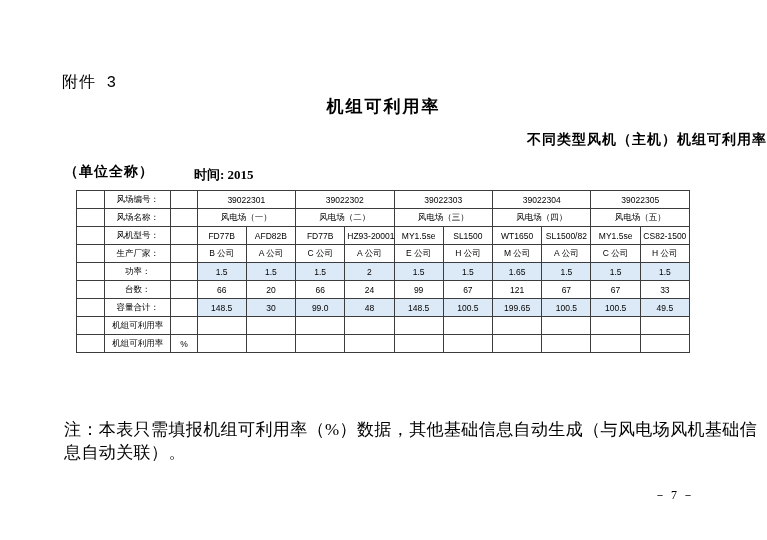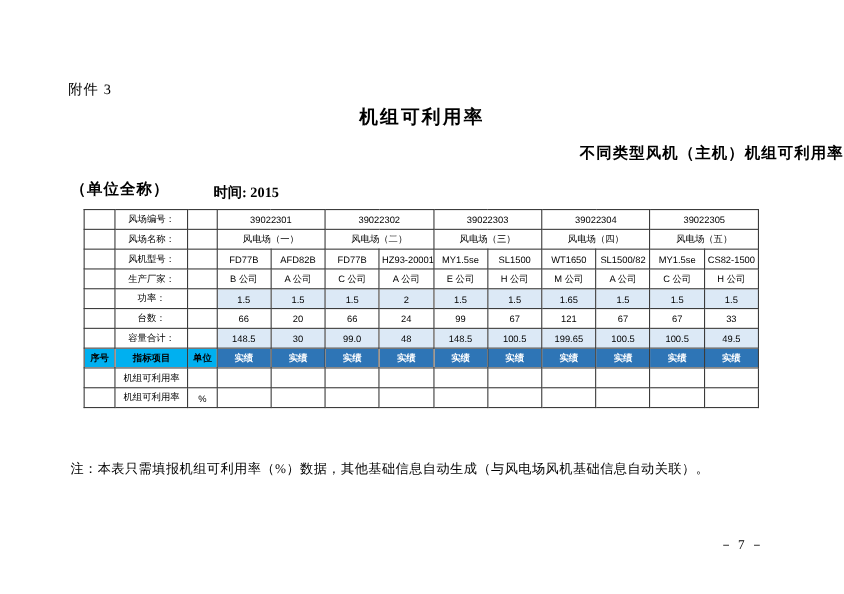--- a/index.html
+++ b/index.html
@@ -17,23 +17,23 @@
   .page {
     position: relative;
     width: 767px;
     height: 540px;
     box-sizing: border-box;
   }
   .attachment-label {
     position: absolute;
     left: 62px;
     top: 72px;
-    font-size: 13px;
+    font-size: 16px;
     letter-spacing: 1px;
-    font-family: Liberation Serif, serif;
+    font-family: Liberation Mono, monospace;
   }
   .doc-title {
     position: absolute;
     left: 0;
     right: 0;
     top: 95px;
     text-align: center;
     font-size: 17px;
     font-weight: bold;
     letter-spacing: 2px;
@@ -110,21 +110,21 @@
     background: #dce9f6;
   }
   .row-label-left {
     text-align: center;
     font-size: 8.5px;
   }
   .note {
     position: absolute;
     left: 64px;
     top: 418px;
-    font-size: 12px;
+    font-size: 17px;
     letter-spacing: 0.4px;
   }
   .page-num {
     position: absolute;
     right: 72px;
     top: 487px;
     font-size: 12px;
     letter-spacing: 1px;
   }
 </style>
@@ -254,35 +254,20 @@
         <td class="data-cell-blue">99.0</td>
         <td class="data-cell-blue">48</td>
         <td class="data-cell-blue">148.5</td>
         <td class="data-cell-blue">100.5</td>
         <td class="data-cell-blue">199.65</td>
         <td class="data-cell-blue">100.5</td>
         <td class="data-cell-blue">100.5</td>
         <td class="data-cell-blue">49.5</td>
       </tr>
 
-      <tr class="hdr-row">
-        <td class="cyan">序号</td>
-        <td class="cyan">指标项目</td>
-        <td class="cyan">单位</td>
-        <td>实绩</td>
-        <td>实绩</td>
-        <td>实绩</td>
-        <td>实绩</td>
-        <td>实绩</td>
-        <td>实绩</td>
-        <td>实绩</td>
-        <td>实绩</td>
-        <td>实绩</td>
-        <td>实绩</td>
-      </tr>
 
       <tr>
         <td></td>
         <td class="row-label-left">机组可利用率</td>
         <td></td>
         <td></td>
         <td></td>
         <td></td>
         <td></td>
         <td></td>

